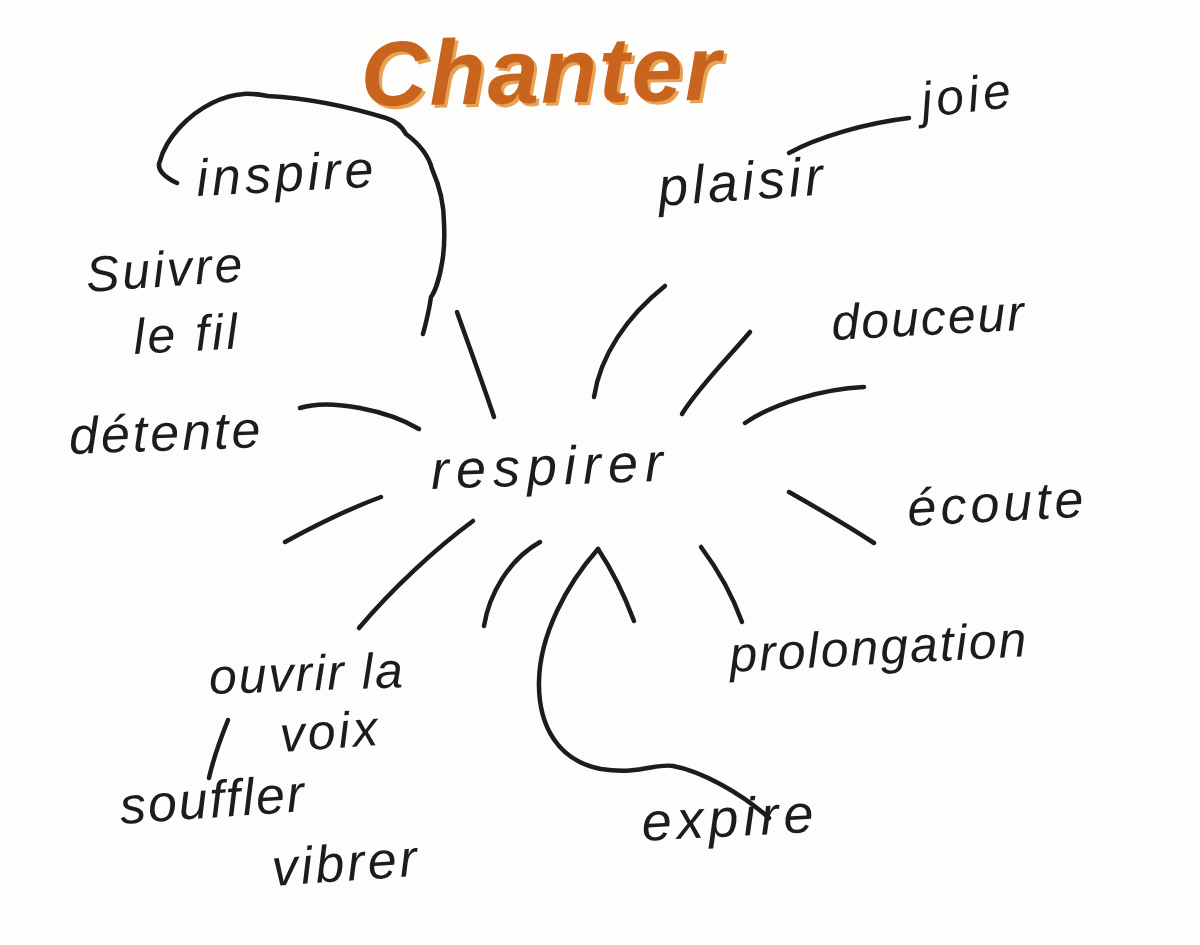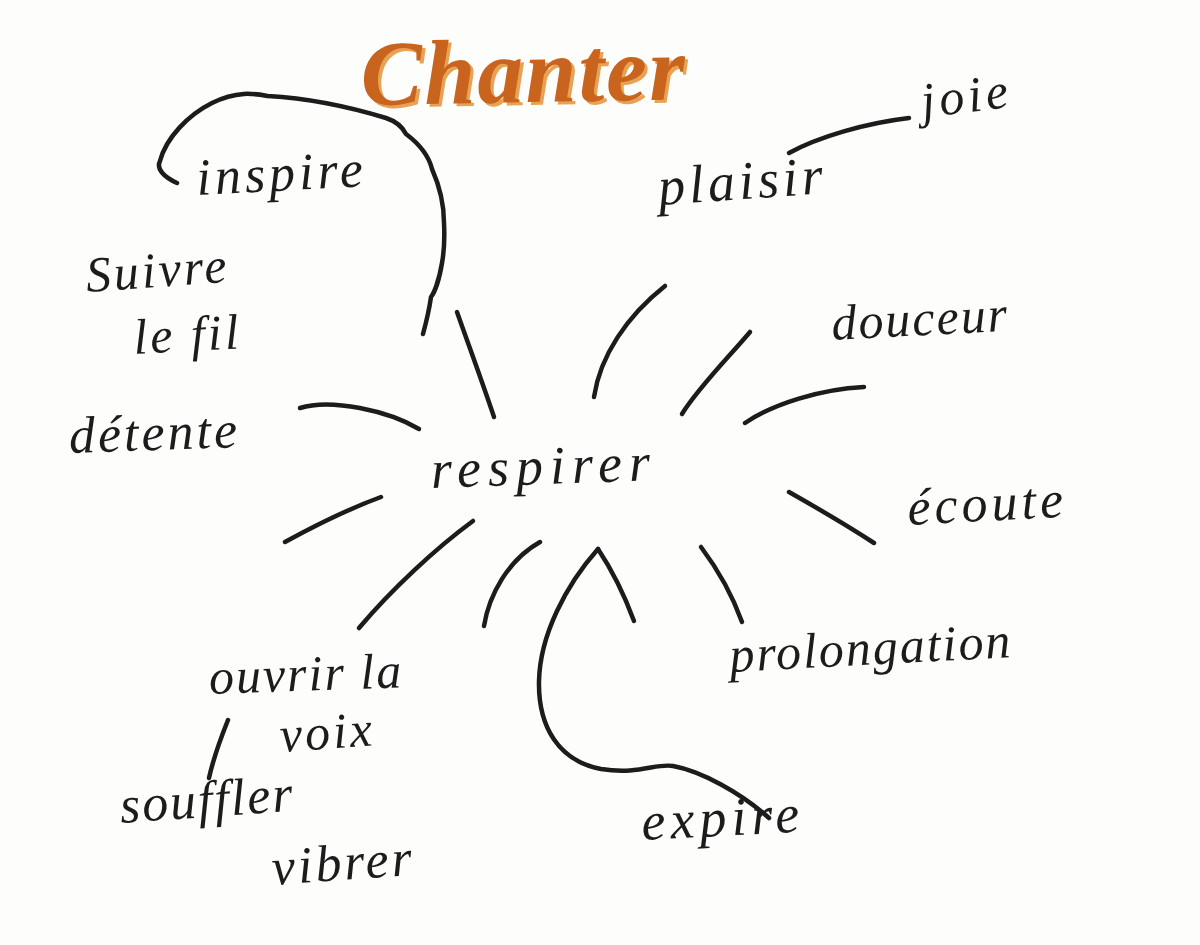--- a/index.html
+++ b/index.html
@@ -1,21 +1,21 @@
 <!DOCTYPE html>
 <html style="--ink: #1c1c1c; --title: #c8641d; --title-light: #e8a254; --bg: #fdfdfc;"><head>
 <meta charset="utf-8">
 <style>
   html,body{margin:0;padding:0;background:#e8e8e8;}
   .canvas{
     position:relative;
     width:1200px;height:945px;
     background:var(--bg,#fdfdfc);
     overflow:hidden;
-    font-family:Liberation Serif, serif;
+    font-family:Liberation Sans, sans-serif;
   }
   .strokes{position:absolute;left:0;top:0;width:1200px;height:945px;}
   .strokes path{fill:none;stroke:var(--ink,#1c1c1c);stroke-width:4.5;stroke-linecap:round;}
   .label{
     position:absolute;
     color:var(--ink,#1c1c1c);
     font-style:italic;
     white-space:nowrap;
     transform-origin:left top;
     line-height:1;

